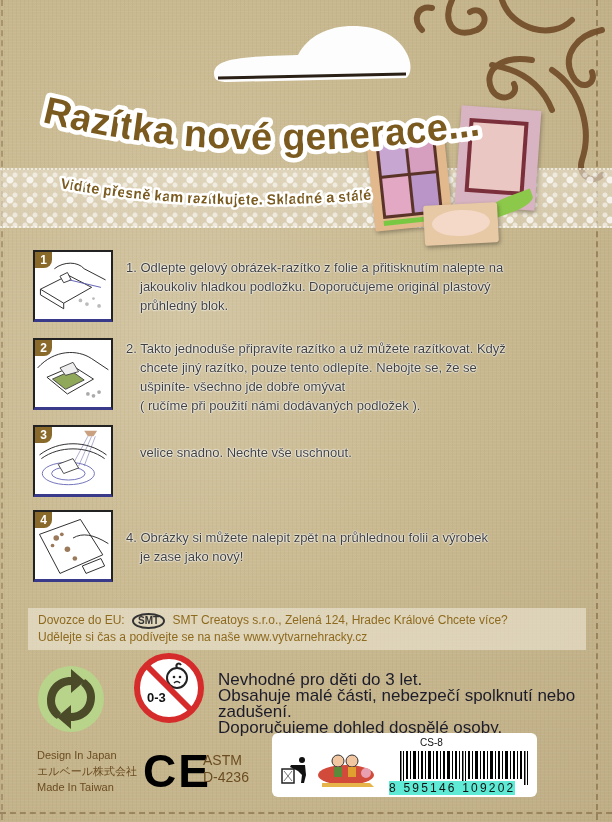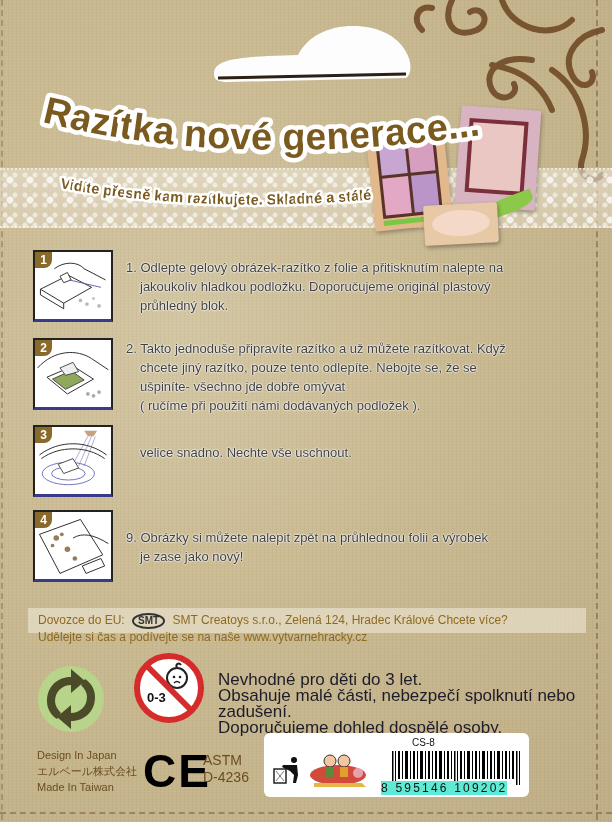--- a/index.html
+++ b/index.html
@@ -103,21 +103,21 @@
 
   .step-text {
     position: absolute; left: 126px; width: 470px;
     font-size: 13px; line-height: 19px; color: #404040;
     text-shadow: 0 0 2px #fff, 0 0 2px #fff, 0 0 1px #fff;
   }
   .step-text .line2 { padding-left: 14px; }
 
   
   .importer {
-    left: 28px; top: 608px; width: 558px; height: 25px;
+    left: 28px; top: 608px; width: 558px; height: 42px;
     background: rgba(238,232,215,0.6);
     font-size: 12px; color: #8e6a1e; padding: 4px 10px;
     line-height: 17px;
   }
   .smt-logo {
     display: inline-block; border: 2px solid #333; border-radius: 50%;
     font-weight: bold; font-size: 10px; color: #333; padding: 0 4px; line-height: 12px;
     margin: 0 4px; vertical-align: middle;
   }
 
@@ -128,21 +128,21 @@
   .warning {
     left: 218px; top: 672px; font-size: 17px; line-height: 16px; color: #1c1c2a;
   }
   .origin {
     left: 37px; top: 747px; font-size: 11px; line-height: 16px; color: #6b4c22;
   }
   .ce-mark { left: 143px; top: 752px; font-size: 46px; font-weight: bold; color: #000000; letter-spacing: 2px; line-height: 38px; }
   .astm { left: 203px; top: 752px; font-size: 14px; line-height: 17px; color: #6b4c22; }
 
   .label {
-    left: 264px; top: 733px; width: 265px; height: 64px; background: #fff; border-radius: 6px;
+    left: 272px; top: 733px; width: 265px; height: 64px; background: #fff; border-radius: 6px;
   }
   .label .code { position: absolute; left: 148px; top: 4px; font-size: 10px; color: #111; }
   .label .trash { position: absolute; left: 8px; top: 22px; width: 30px; height: 30px; }
   .label .kids { position: absolute; left: 44px; top: 16px; width: 60px; height: 40px; }
   .label .barcode { position: absolute; left: 128px; top: 18px; width: 128px; height: 34px; }
   .label .barcode-num { position: absolute; left: 117px; top: 48px; font-size: 12px; letter-spacing: 2.2px; color: #111; font-family: "Liberation Sans", sans-serif; background: #5eead4; }
 </style>
 </head>
 <body>
 
@@ -284,21 +284,21 @@
         <circle cx="34" cy="40" r="3"></circle>
         <circle cx="42" cy="50" r="2.5"></circle>
         <circle cx="18" cy="36" r="2"></circle>
       </g>
     <path d="M40 28 C50 22, 62 24, 78 34" fill="none" stroke="#222"></path>
     <path d="M50 58 L70 50 L74 58 L54 66 Z" fill="#fff" stroke="#222"></path>
   </svg>
   <div class="num">4</div>
 </div>
 <div class="step-text" style="top:528px;">
-  <div>9. Obrázky si můžete nalepit zpět na průhlednou folii a výrobek</div>
+  <div>4. Obrázky si můžete nalepit zpět na průhlednou folii a výrobek</div>
   <div class="line2">je zase jako nový!</div>
 </div>
 
 <div class="abs importer">
   <div>
     <span>Dovozce do EU:</span>
     <span class="smt-logo">SMT</span>
     <span>SMT Creatoys s.r.o., Zelená 124, Hradec Králové Chcete více?</span>
   </div>
   <div>Udělejte si čas a podívejte se na naše www.vytvarnehracky.cz</div>

